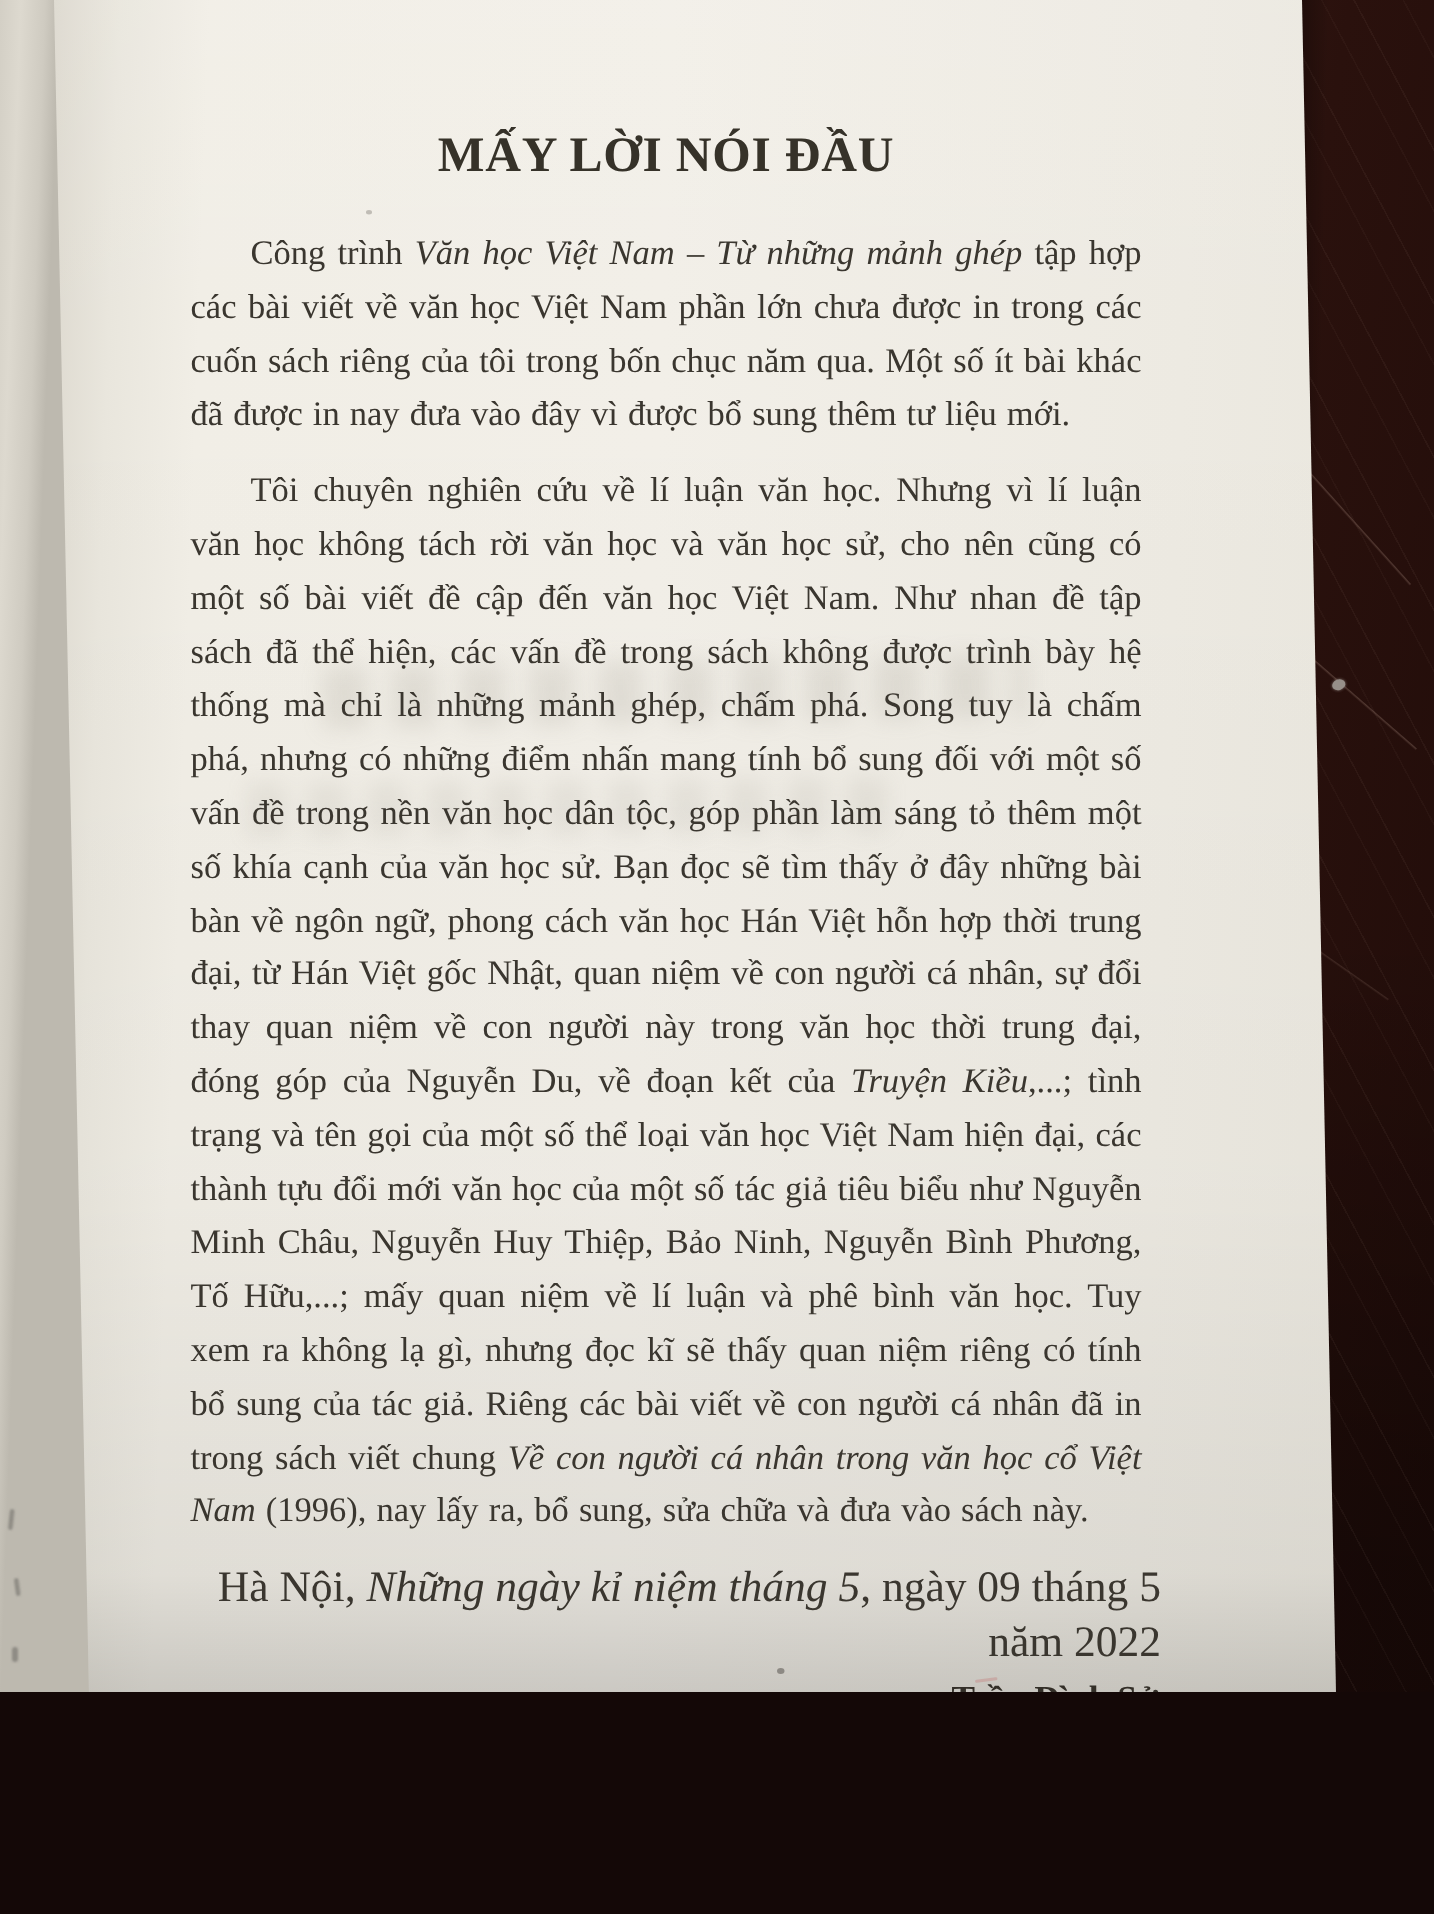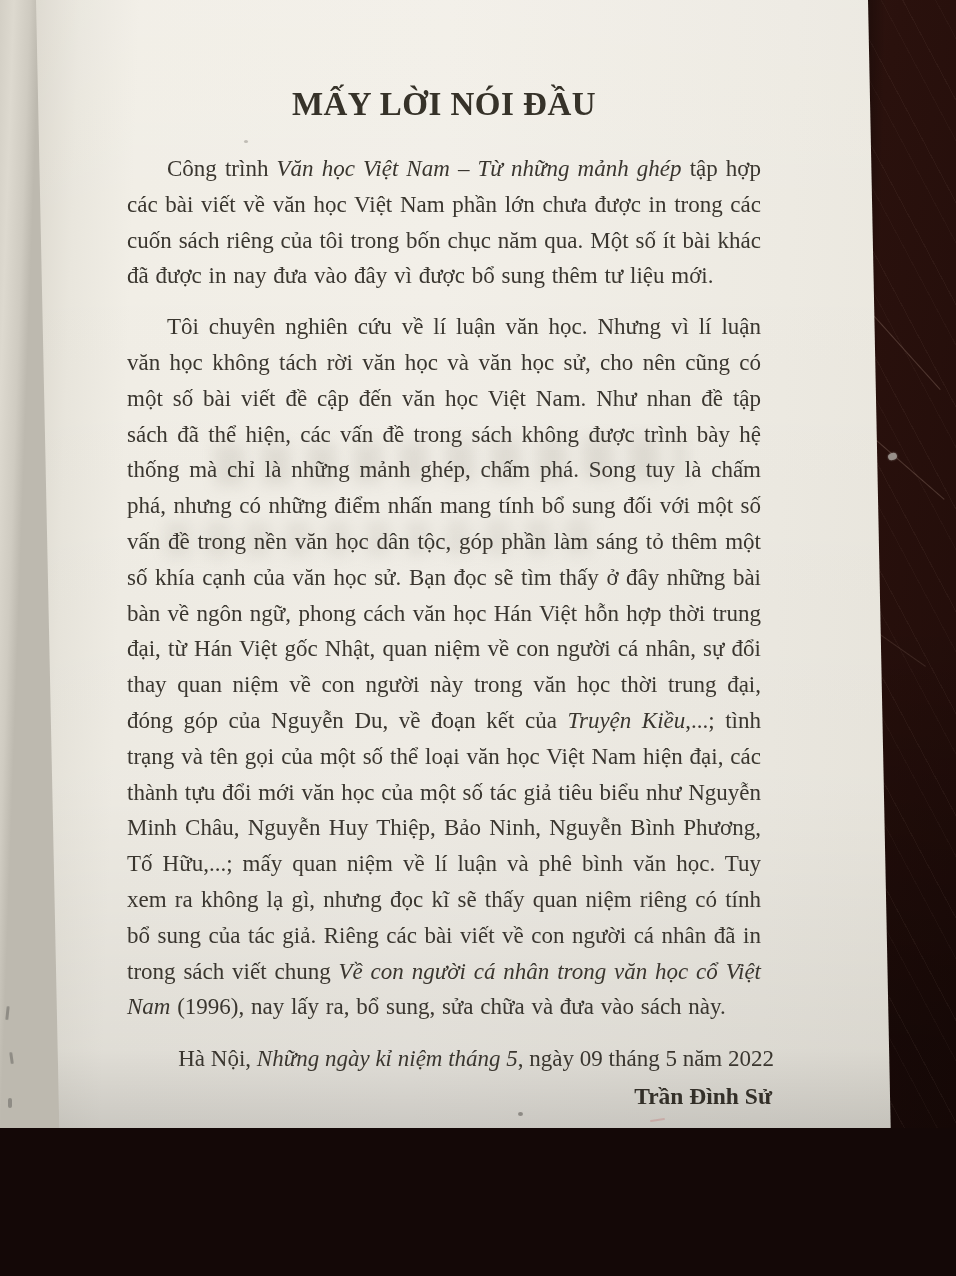--- a/index.html
+++ b/index.html
@@ -74,21 +74,21 @@
   }
   h1.title{
     margin:0 0 27px 0;text-align:center;
     font-size:33px;line-height:40px;font-weight:bold;letter-spacing:0.5px;color:#363229;
   }
   p.body{
     margin:15px;text-align:justify;text-indent:40px;
     font-size:23px;line-height:35.8px;word-spacing:1px;
   }
   p.dateline{
-    margin:1px 2px 0 0;text-align:right;font-size:23px;line-height:37px;
+    margin:1px 2px 0 0;text-align:right;font-size:29px;line-height:37px;
   }
   p.signature{
     margin:0 4px 0 0;text-align:right;font-size:23.5px;line-height:38px;font-weight:bold;color:#332f28;
   }
   .it{font-style:italic;}
 </style>
 </head>
 <body>
 
 <div class="canvas">

